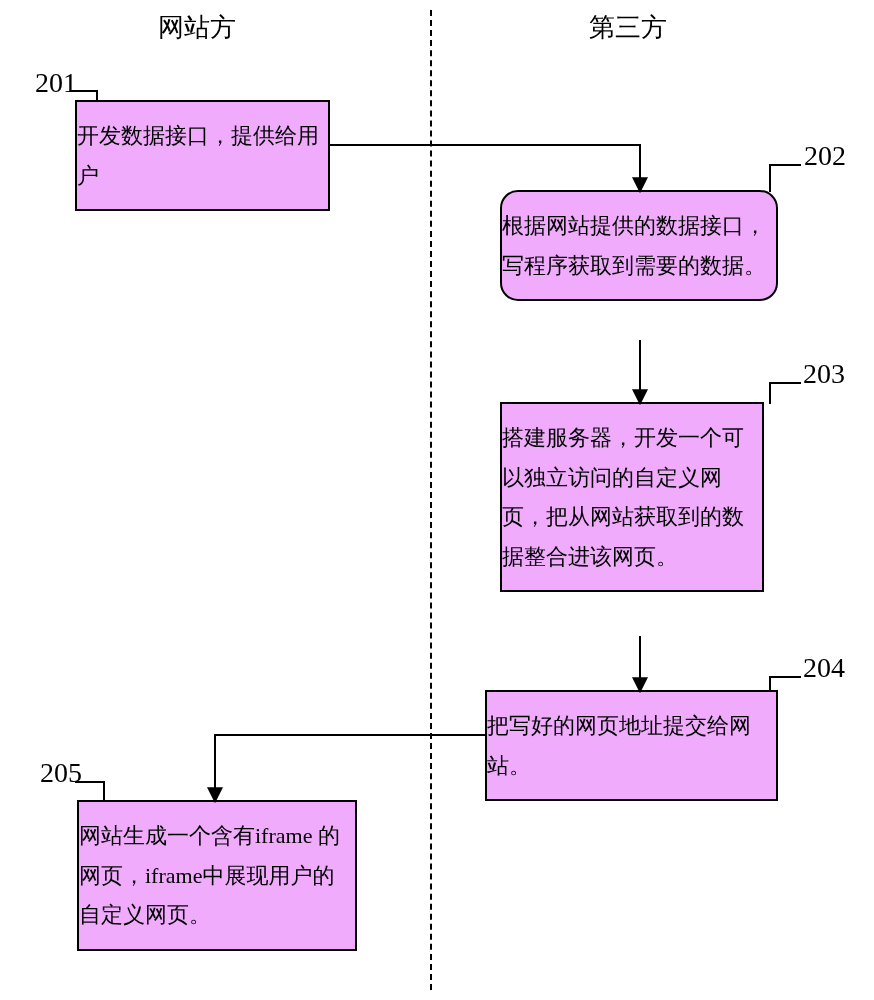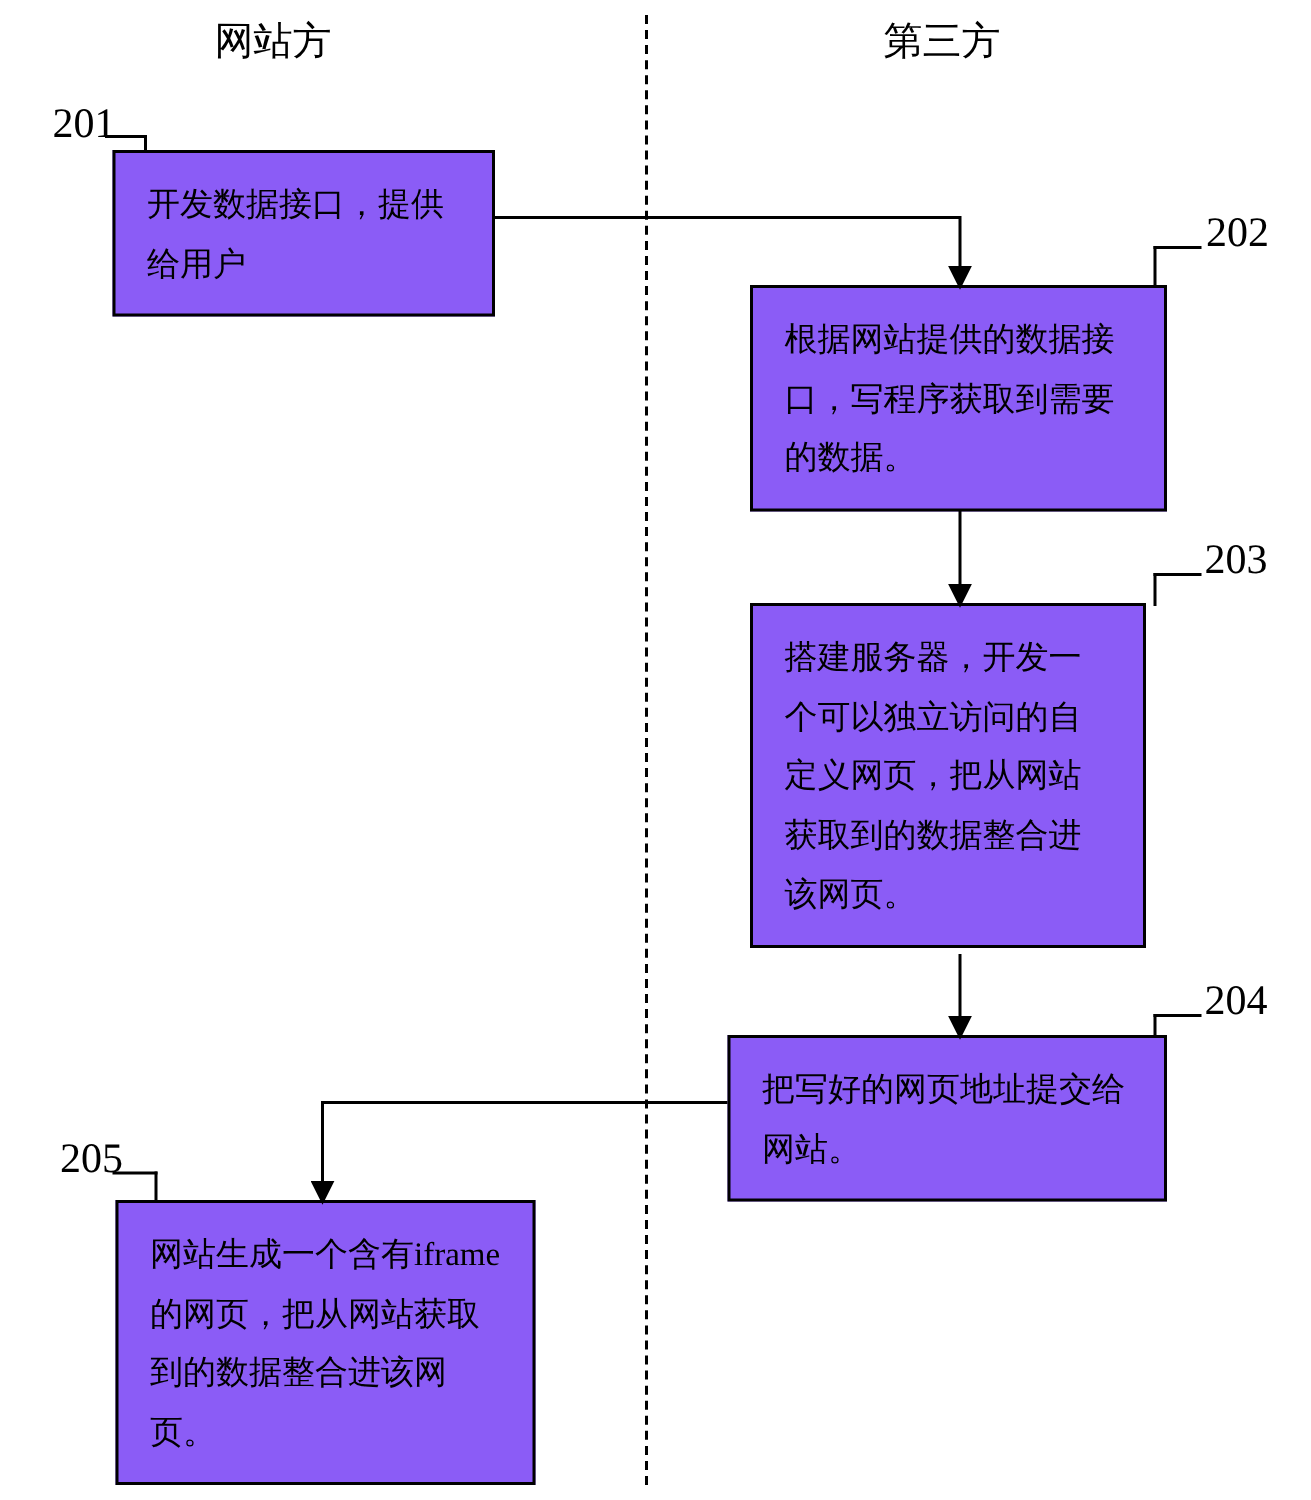--- a/index.html
+++ b/index.html
@@ -21,70 +21,70 @@
     }
     .divider {
       position: absolute;
       border-left: 2px dashed #000;
       top: 10px;
       height: 980px;
     }
     .box {
       position: absolute;
       border: 2px solid #000;
-      padding: 14px 21px;
-      background: #8b5cf6;
+      padding: 14px 0;
+      background: #f0abfc;
       line-height: 1.8;
     }
     .step-label {
       position: absolute;
       font-size: 28px;
     }
     .leader {
       position: absolute;
       background: #000;
     }
     svg.connector {
       position: absolute;
       overflow: visible;
       pointer-events: none;
     }
   </style>
 </head>
 <body>
 
-<div class="swimlane-header" style="left:143px; top:10px;">网站方</div>
+<div class="swimlane-header" style="left:158px; top:10px;">网站方</div>
 <div class="swimlane-header" style="left:589px; top:10px;text-align:right;">第三方</div>
 
 <div class="divider" style="left:430px;"></div>
 
 <div class="step-label" style="left:35px; top:67px;">201</div>
 <div class="leader" style="left:70px; top:90px; width:28px; height:2px;"></div>
 <div class="leader" style="left:96px; top:90px; width:2px; height:12px;"></div>
 <div class="box" style="left:75px; top:100px; width:255px;">开发数据接口，提供给用户</div>
 
 <div class="step-label" style="left:804px; top:140px;">202</div>
 <div class="leader" style="left:769px; top:164px; width:32px; height:2px;"></div>
 <div class="leader" style="left:769px; top:164px; width:2px; height:28px;"></div>
-<div class="box" style="left:500px; top:190px; width:278px;">根据网站提供的数据接口，写程序获取到需要的数据。</div>
+<div class="box" style="left:500px; top:190px; width:278px;border-radius:18px;">根据网站提供的数据接口，写程序获取到需要的数据。</div>
 
 <div class="step-label" style="left:803px; top:358px;text-align:center;">203</div>
 <div class="leader" style="left:769px; top:382px; width:32px; height:2px;"></div>
 <div class="leader" style="left:769px; top:382px; width:2px; height:22px;"></div>
 <div class="box" style="left:500px; top:402px; width:264px;">搭建服务器，开发一个可以独立访问的自定义网页，把从网站获取到的数据整合进该网页。</div>
 
 <div class="step-label" style="left:803px; top:652px;text-align:center;">204</div>
 <div class="leader" style="left:769px; top:676px; width:32px; height:2px;"></div>
 <div class="leader" style="left:769px; top:676px; width:2px; height:16px;"></div>
 <div class="box" style="left:485px; top:690px; width:293px;">把写好的网页地址提交给网站。</div>
 
 <div class="step-label" style="left:40px; top:757px;">205</div>
 <div class="leader" style="left:75px; top:781px; width:30px; height:2px;"></div>
 <div class="leader" style="left:103px; top:781px; width:2px; height:20px;"></div>
-<div class="box" style="left:77px; top:800px; width:280px;">网站生成一个含有iframe 的网页，把从网站获取到的数据整合进该网页。</div>
+<div class="box" style="left:77px; top:800px; width:280px;">网站生成一个含有iframe 的网页，iframe中展现用户的自定义网页。</div>
 
 <svg class="connector" style="left:0; top:0;" width="874" height="1000">
   <defs>
     <marker id="arrow" viewBox="0 0 10 10" refX="8" refY="5" markerWidth="8" markerHeight="8" orient="auto-start-reverse">
       <path d="M 0 0 L 10 5 L 0 10 z" fill="#000"></path>
     </marker>
   </defs>
 
   <path d="M 330 145 L 640 145 L 640 190" stroke="#000" stroke-width="2" fill="none" marker-end="url(#arrow)"></path>
 

